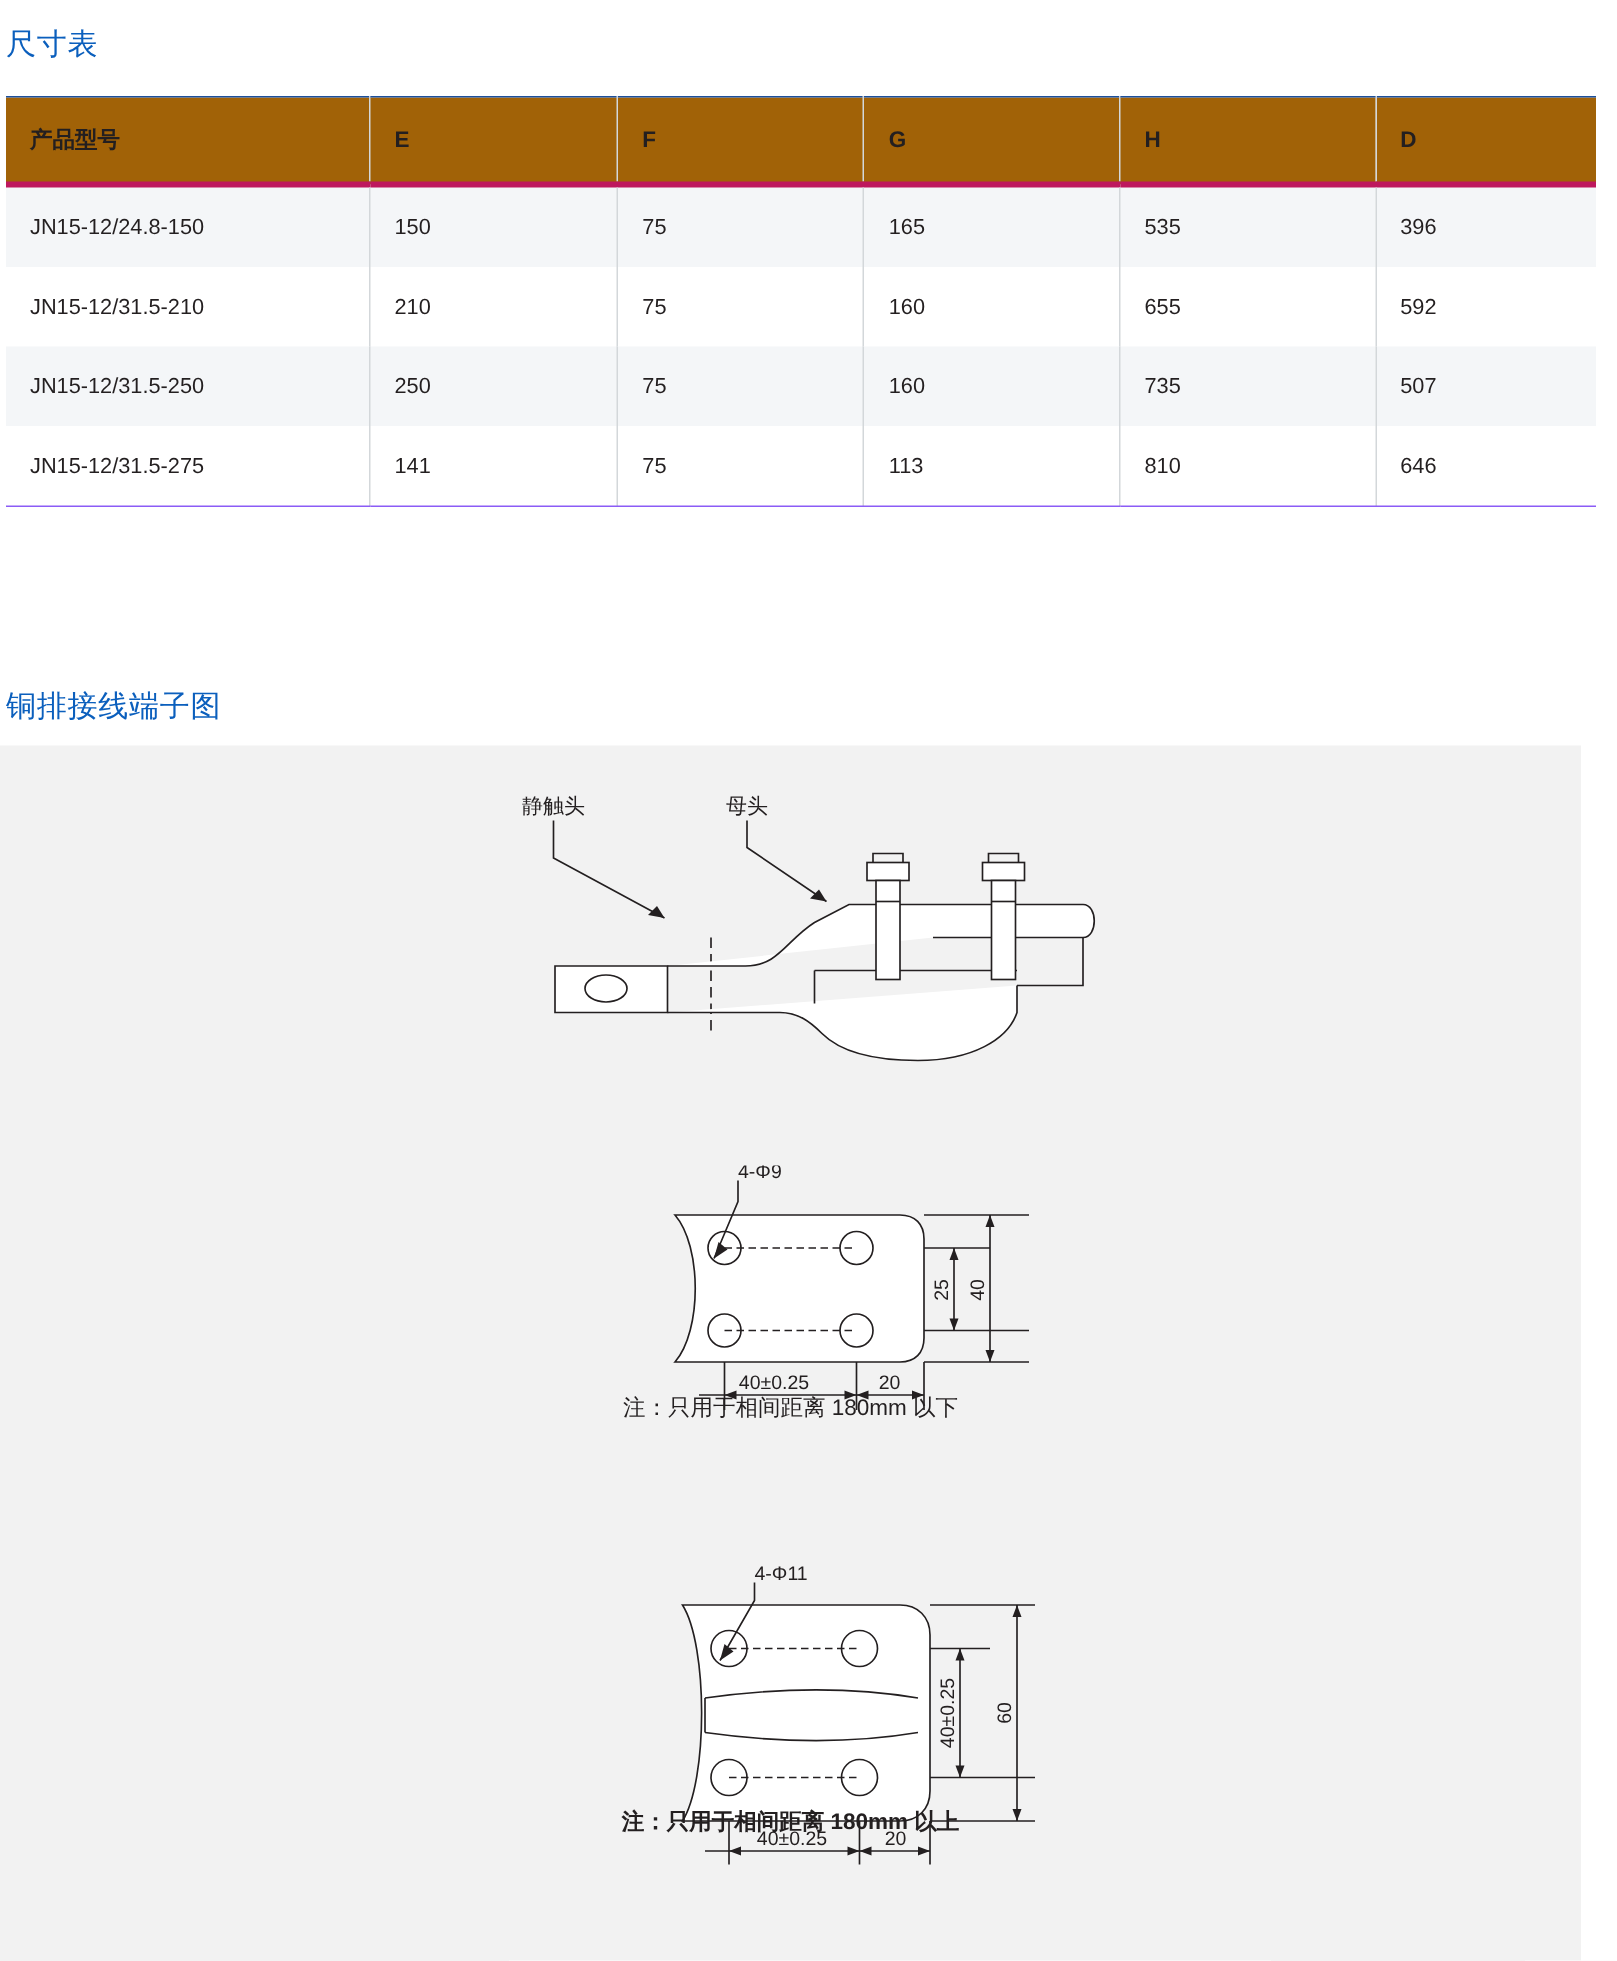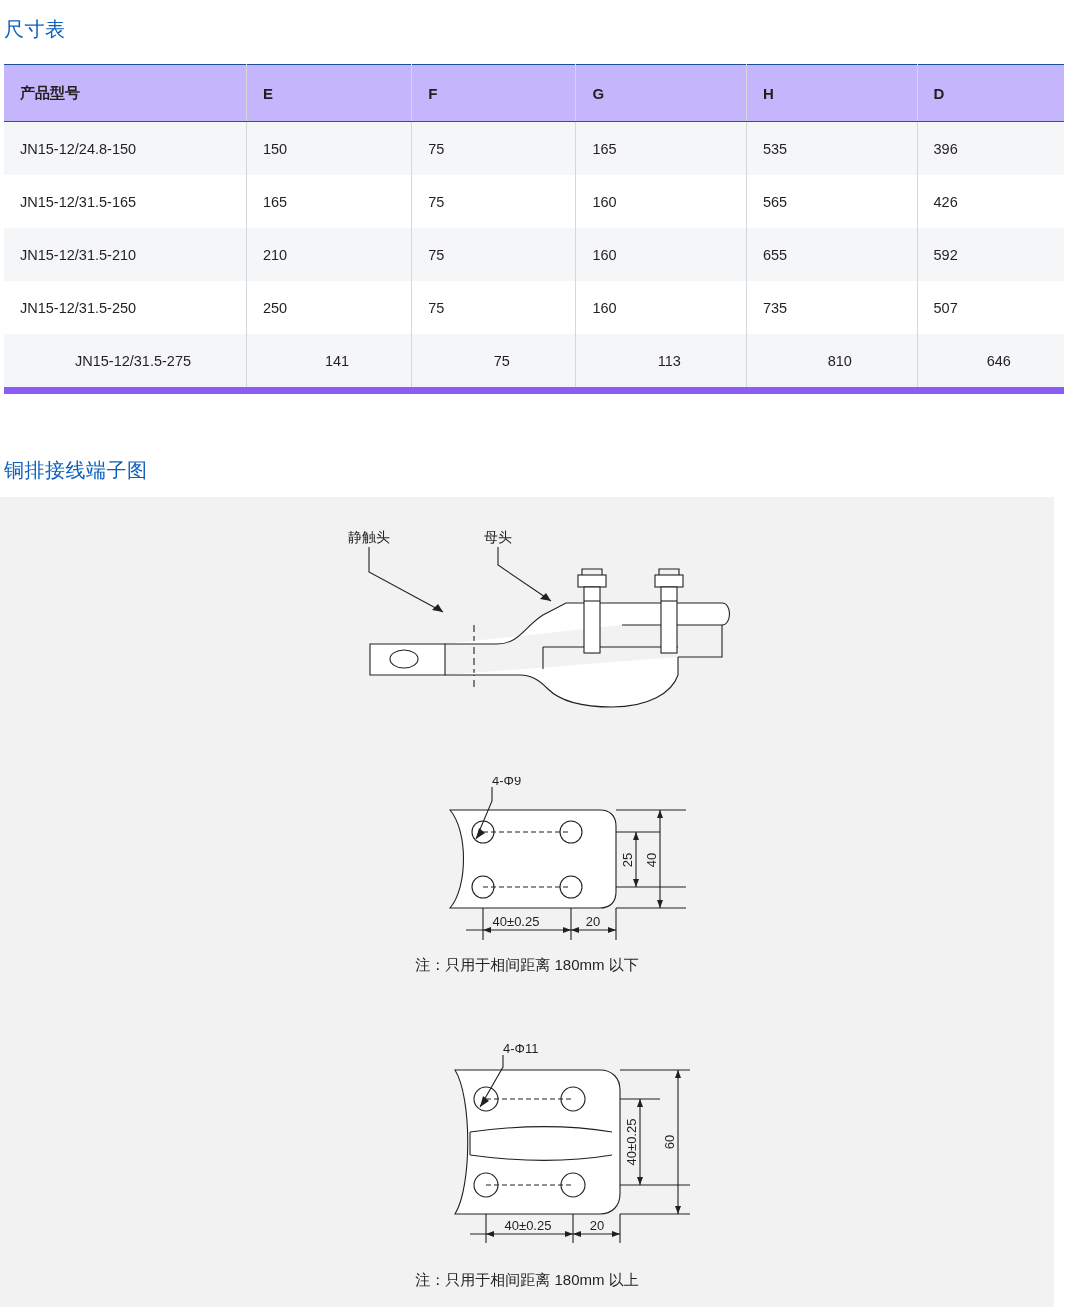--- a/index.html
+++ b/index.html
@@ -50,33 +50,32 @@
     border-right: 1px solid #d3d7da;
   }
   .dim-table th:last-child,
   .dim-table td:last-child {
     border-right: none;
   }
   .dim-table thead th {
     font-weight: bold;
     font-size: 15px;
     border-top: 1px solid #1b4f9c;
-    border-bottom: 1px solid #be185d;
+    border-bottom: 4px solid #be185d;
     height: 56px;
-    background: #c4b5fd;
+    background: #a16207;
   }
   .dim-table tbody tr:nth-child(odd) td {
     background: #f4f6f8;
   }
   .dim-table tbody tr:nth-child(even) td {
     background: #ffffff;
   }
   .dim-table tbody tr:last-child td {
-    border-bottom: 7px solid #8b5cf6;
-    text-align: center;
+    border-bottom: 1px solid #8b5cf6;
   }
   .col-model { width: 248px; }
   .col-e { width: 164px; }
   .col-f { width: 164px; }
   .col-g { width: 170px; }
   .col-h { width: 170px; }
   .col-d { width: 144px; }
 
   
   #term-title {
@@ -95,24 +94,23 @@
   }
   .fig-svg {
     display: block;
   }
   .note {
     position: absolute;
     width: 100%;
     text-align: center;
     font-size: 15px;
     color: #231f20;
-    margin-top: 27px;
   }
   #note-1 { top: 432px; }
-  #note-2 { top: 747px; }
+  #note-2 { top: 708px; font-weight: bold; }
 </style>
 </head>
 <body>
 
 <div class="page">
 
   <div class="section-title" id="dim-title">尺寸表</div>
 
   <table class="dim-table">
     <thead>
@@ -126,28 +124,20 @@
       </tr>
     </thead>
     <tbody>
       <tr>
         <td>JN15-12/24.8-150</td>
         <td>150</td>
         <td>75</td>
         <td>165</td>
         <td>535</td>
         <td>396</td>
-      </tr>
-      <tr>
-        <td>JN15-12/31.5-165</td>
-        <td>165</td>
-        <td>75</td>
-        <td>160</td>
-        <td>565</td>
-        <td>426</td>
       </tr>
       <tr>
         <td>JN15-12/31.5-210</td>
         <td>210</td>
         <td>75</td>
         <td>160</td>
         <td>655</td>
         <td>592</td>
       </tr>
       <tr>

